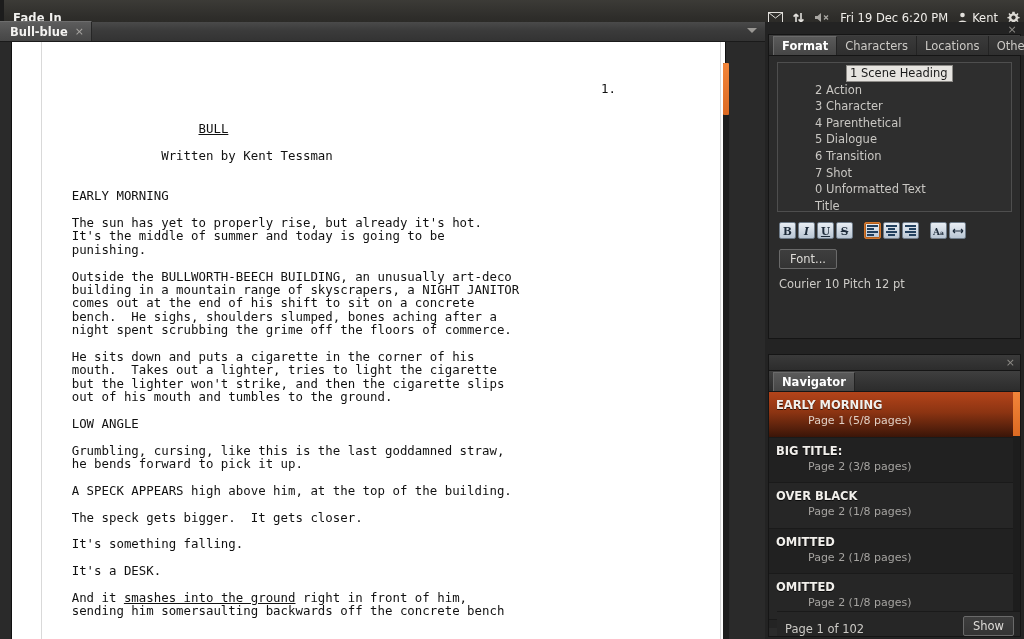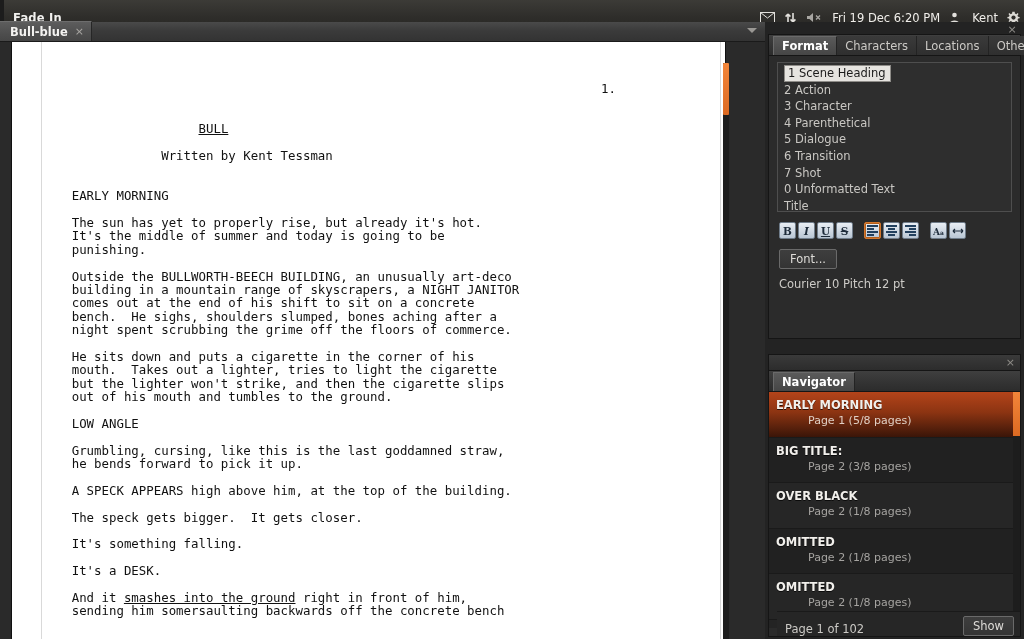--- a/index.html
+++ b/index.html
@@ -24,21 +24,21 @@
   }
   .panel-app-title {
     margin-left: 9px; font-weight: bold; color: #f2f1ef; font-size: 11.5px;
     letter-spacing: .2px;
   }
   .panel-spacer { flex: 1; }
   .tray { display: flex; align-items: center; gap: 9px; margin-right: 8px; }
   .tray-item { display: flex; align-items: center; color: #dcdad5; font-size: 11.5px; }
   .tray-item svg { display: block; }
   .tray-text { color: #f0eeea; font-size: 11.5px; }
-  .tray-user { display: flex; align-items: center; gap: 12px; }
+  .tray-user { display: flex; align-items: center; gap: 4px; }
 
   
   .app {
     position: absolute; left: 0; top: 22px; width: 1024px; height: 518px;
     background: #282828;
   }
 
   
   .doc-tabbar {
     position: absolute; left: 0; top: 0; width: 765px; height: 20px;
@@ -157,21 +157,21 @@
   }
   .ptab-fill { flex: 1; height: 19px; }
 
   .format-body { padding: 6px 8px 0 8px; }
   .format-list {
     background: #2e2e2e; border: 1px solid #4e4e4e;
     height: 150px; padding: 2px 3px; overflow: hidden;
   }
   .fmt-item {
     height: 16.6px; line-height: 16.6px;
-    color: #c9c7c3; font-size: 11.5px; padding-left: 3px;
+    color: #c9c7c3; font-size: 11.5px; padding-left: 3px; margin-left: 31px;
   }
   .fmt-item.selected {
     background: #e6e4e0; color: #1a1a1a;
     border: 1px solid #8e8c88; display: inline-block;
     padding: 0 4px 0 3px; height: 16.6px; line-height: 15px;
   }
 
   .fmt-toolbar { display: flex; align-items: center; margin: 10px 0 0 2px; }
   .tb-btn {
     width: 17px; height: 17px; margin-right: 2px;

